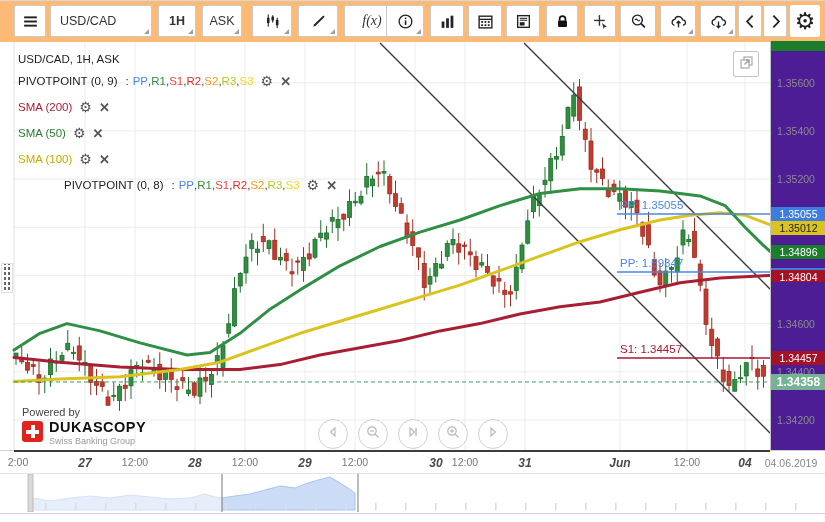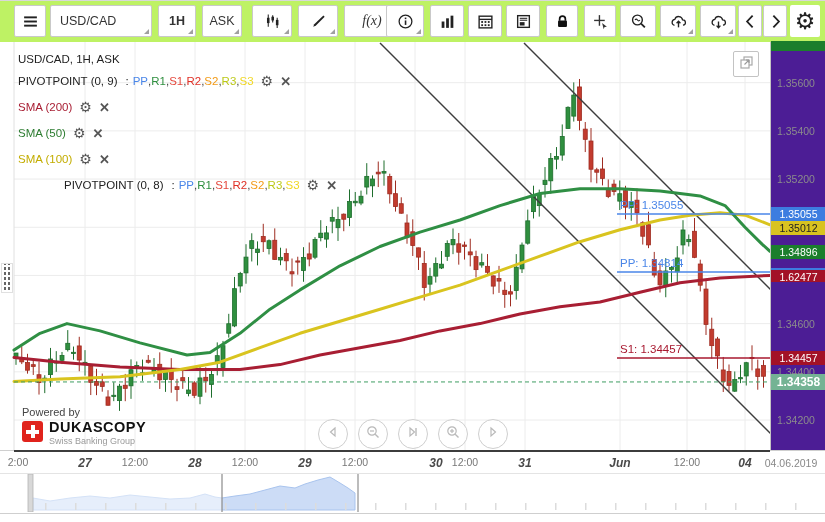--- a/index.html
+++ b/index.html
@@ -1,20 +1,20 @@
 <!DOCTYPE html>
 <html><head>
 <meta charset="utf-8">
 <style>
   html,body{margin:0;padding:0;background:#fff;}
   body{width:825px;height:522px;position:relative;overflow:hidden;
        font-family:"Liberation Sans",sans-serif;-webkit-font-smoothing:antialiased;}
   #app{position:absolute;inset:0;border-top:1px solid #d8d8d8;}
   
-  #toolbar{position:absolute;left:0;top:0;width:825px;height:41px;background:#bef264;border-bottom:1px solid #d9d9d9;}
+  #toolbar{position:absolute;left:0;top:0;width:825px;height:41px;background:#fdba74;border-bottom:1px solid #d9d9d9;}
   .tb-btn{position:absolute;top:4px;height:32px;background:#fff;border:1px solid #c9c9c9;border-radius:2px;
           box-sizing:border-box;display:flex;align-items:center;justify-content:center;cursor:pointer;
           font-size:12.5px;color:#333;}
   .tb-btn.noborder{border:none;}
   .tb-btn .lbl{white-space:nowrap;}
   .tb-btn.symbol{justify-content:flex-start;padding-left:9px;}
   .tb-btn.bold{font-weight:bold;}
   .tb-btn.fx{font-family:"Liberation Serif",serif;font-style:italic;font-size:14px;}
   .dd::after{content:"";position:absolute;right:2px;bottom:2px;width:0;height:0;
              border-left:5px solid transparent;border-bottom:5px solid #a0a0a0;}
@@ -524,21 +524,21 @@
       <div class="ptick" style="top: 41px;">1.35600</div>
       <div class="ptick" style="top: 89px;">1.35400</div>
       <div class="ptick" style="top: 137px;">1.35200</div>
       <div class="ptick" style="top: 282px;">1.34600</div>
       <div class="ptick" style="top: 330px;">1.34400</div>
       <div class="ptick" style="top: 378px;">1.34200</div>
       <div class="badge" style="top: -1px; height: 10px; line-height: 10px; background: rgb(27, 126, 44); color: rgb(255, 255, 255);"></div>
       <div class="badge" style="top: 165px; height: 14px; line-height: 14px; background: rgb(61, 125, 224); color: rgb(255, 255, 255);">1.35055</div>
       <div class="badge" style="top: 179px; height: 14px; line-height: 14px; background: rgb(216, 195, 32); color: rgb(34, 34, 34);">1.35012</div>
       <div class="badge" style="top: 203px; height: 14px; line-height: 14px; background: rgb(27, 126, 44); color: rgb(255, 255, 255);">1.34896</div>
-      <div class="badge" style="top: 226px; height: 14px; line-height: 14px; background: rgb(163, 18, 39); color: rgb(255, 255, 255); border-top: 2px solid rgb(61, 125, 224);">1.62477</div>
+      <div class="badge" style="top: 226px; height: 14px; line-height: 14px; background: rgb(163, 18, 39); color: rgb(255, 255, 255); border-top: 2px solid rgb(61, 125, 224);">1.34804</div>
       <div class="badge" style="top: 309px; height: 14px; line-height: 14px; background: rgb(163, 18, 39); color: rgb(255, 255, 255);">1.34457</div>
       <div class="badge big" style="top: 332px; height: 16px; line-height: 16px; background: rgb(116, 179, 148); color: rgb(255, 255, 255);">1.34358</div>
     </div>
 
   <div id="legend">
     <div class="lg-row" style="height:18px;">USD/CAD, 1H, ASK</div>
   <div class="lg-row">
         <span style="color: rgb(34, 34, 34);">PIVOTPOINT (0, 9)</span>
         <span class="lg-sep">:</span>
         <span style="color: rgb(74, 134, 232);">PP</span>
@@ -697,15 +697,15 @@
         <rect x="675" y="29" width="1.5" height="7" fill="#dcdcdc"></rect>
         <rect x="705" y="29" width="1.5" height="7" fill="#dcdcdc"></rect>
         <rect x="735" y="29" width="1.5" height="7" fill="#dcdcdc"></rect>
         <rect x="765" y="29" width="1.5" height="7" fill="#dcdcdc"></rect>
         <rect x="795" y="29" width="1.5" height="7" fill="#dcdcdc"></rect>
         <line x1="222" y1="0" x2="222" y2="38" stroke="#8a8a8a" stroke-width="1.2"></line>
         <line x1="358" y1="0" x2="358" y2="38" stroke="#a0a0a0" stroke-width="1.4"></line>
         <rect x="28" y="0" width="5" height="38" fill="#d8d8d8" stroke="#b5b5b5" stroke-width="0.8"></rect>
       </svg></div>
 <div class="anno" style="left: 620px; top: 198px; color: rgb(74, 134, 232);">PP: 1.35055</div>
-    <div class="anno" style="left: 620px; top: 256.072px; color: rgb(74, 134, 232);">PP: 1.34814</div>
+    <div class="anno" style="left: 620px; top: 256.072px; color: rgb(74, 134, 232);">PP: 1.59347</div>
     <div class="anno" style="left: 620px; top: 342.096px; color: rgb(168, 24, 47);">S1: 1.34457</div>
   </div>
 
 </body></html>

